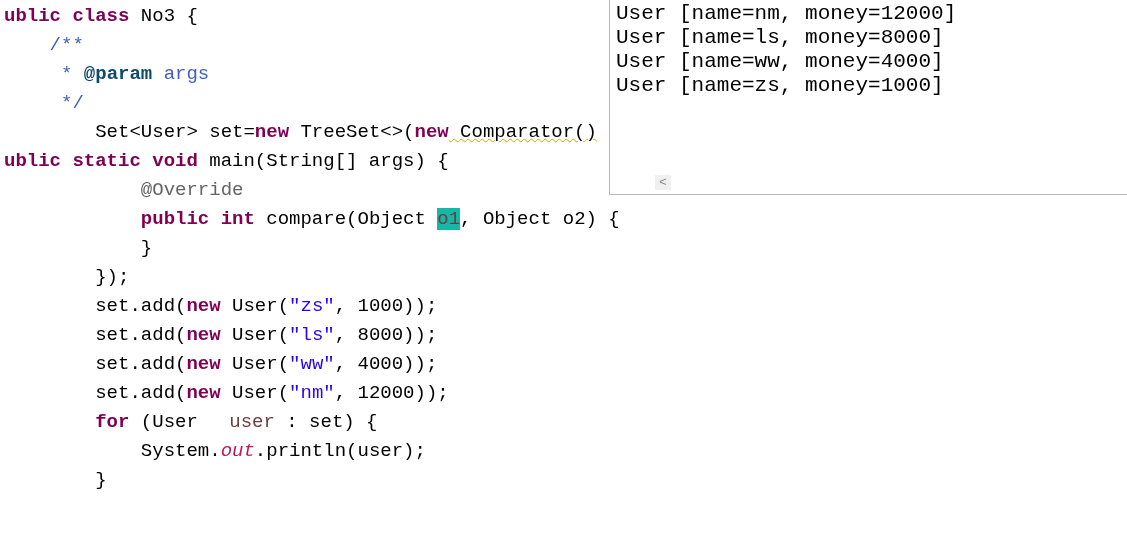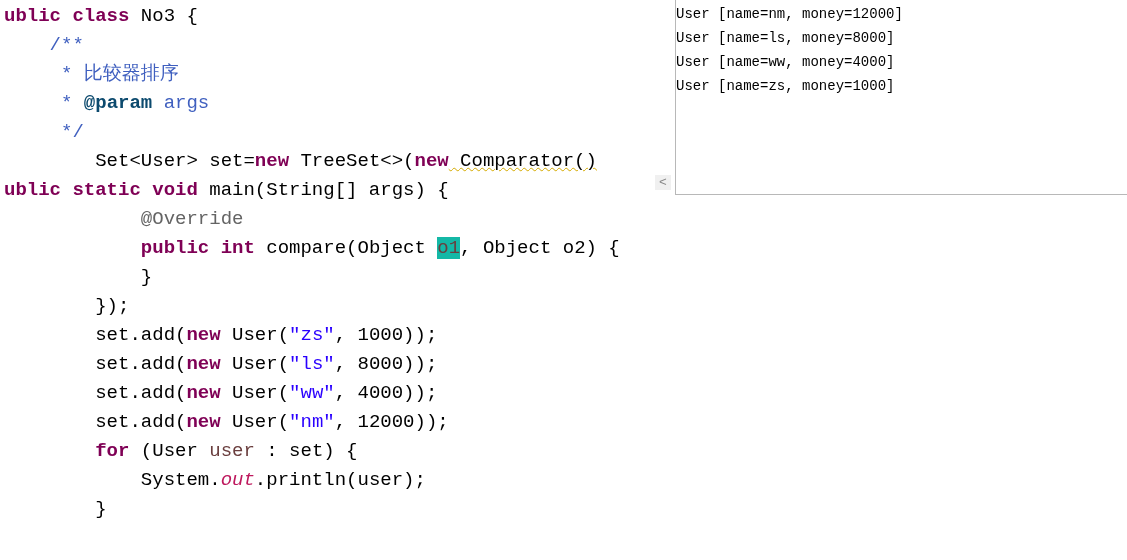--- a/index.html
+++ b/index.html
@@ -24,67 +24,66 @@
   height: 29px;
   line-height: 29px;
   padding-left: 4px;
 }
 .kw { color: #7f0055; font-weight: bold; }
 .doc-comment { color: #3f5fbf; }
 .doc-tag { color: #0c4a6e; font-weight: bold; }
 .str { color: #2a00ff; }
 .ann { color: #646464; }
 .static-call { color: #be185d; font-style: italic; }
-.var-light { color: #6a3e3e; }
+.var-light { color: #6a3e3e; margin-left: 20px; }
 .plain { color: #000; }
 .hl-var { background: #14b8a6; color: #6a3e3e; }
 .hl-line { background: #e8f2fe; }
 .cursor-box {
   display: inline-block;
   border: 1px solid rgba(100,100,100,0.6);
   border-top: none;
   border-bottom: none;
   padding: 0;
 }
 .warn-underline {
   text-decoration: underline wavy #d4aa00;
   text-decoration-thickness: 1px;
 }
 .output-panel {
   position: absolute;
   right: 0;
   top: 0;
-  width: 452px;
+  width: 518px;
   height: 195px;
   background: #fff;
   border-left: 1px solid #b8b8b8;
   border-bottom: 1px solid #b8b8b8;
-  font-size: 14px;
+  font-size: 21px;
   line-height: 24px;
-  padding: 2px 0;
+  padding: 2px 6px;
   white-space: pre;
   color: #000;
 }
 .output-terminator {
   position: absolute;
   left: 655px;
   top: 175px;
   font-size: 13px;
   color: #888;
   background: #f0f0f0;
   padding: 0 4px;
 }
 </style>
 </head>
 <body>
 
 <div class="editor">
   <div class="line"><span class="kw">ublic class</span><span class="plain"> No3 {</span></div>
   <div class="line"><span class="doc-comment">    /**</span></div>
-  <div class="line"><span class="doc-comment">     * </span><span class="doc-comment">比较器排序</span></div>
   <div class="line"><span class="doc-comment">     * </span><span class="doc-tag">@param</span><span class="doc-comment"> args</span></div>
   <div class="line"><span class="doc-comment">     */</span></div>
   <div class="line"><span class="plain">        Set&lt;User&gt; set=</span><span class="kw">new</span><span class="plain"> TreeSet&lt;&gt;(</span><span class="kw">new</span><span class="plain warn-underline"> Comparator()</span></div>
   <div class="line"><span class="kw">ublic static void</span><span class="plain"> main(String[] args) {</span></div>
   <div class="line"><span class="ann">            @Override</span></div>
   <div class="line"><span class="plain">            </span><span class="kw">public int</span><span class="plain"> compare(Object </span><span class="hl-var">o1</span><span class="plain">, Object o2) {</span></div>
   <div class="line"><span class="plain">            }</span></div>
   <div class="line"><span class="plain">        });</span></div>
   <div class="line"><span class="plain">        set.add(</span><span class="kw">new</span><span class="plain"> User(</span><span class="str">"zs"</span><span class="plain">, 1000));</span></div>
   <div class="line"><span class="plain">        set.add(</span><span class="kw">new</span><span class="plain"> User(</span><span class="str">"ls"</span><span class="plain">, 8000));</span></div>

